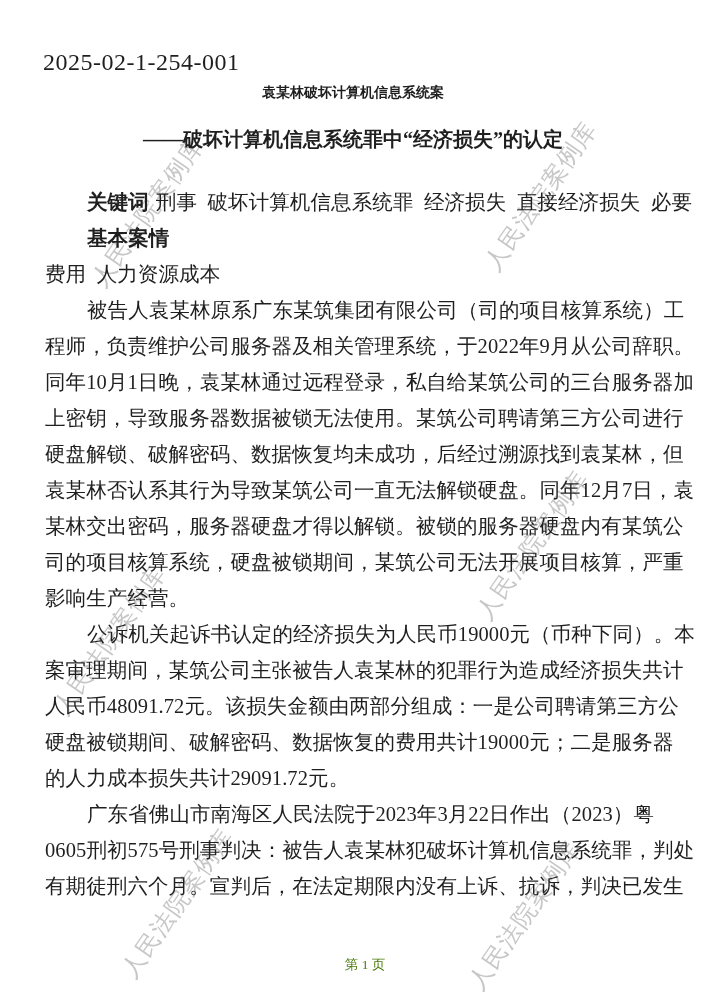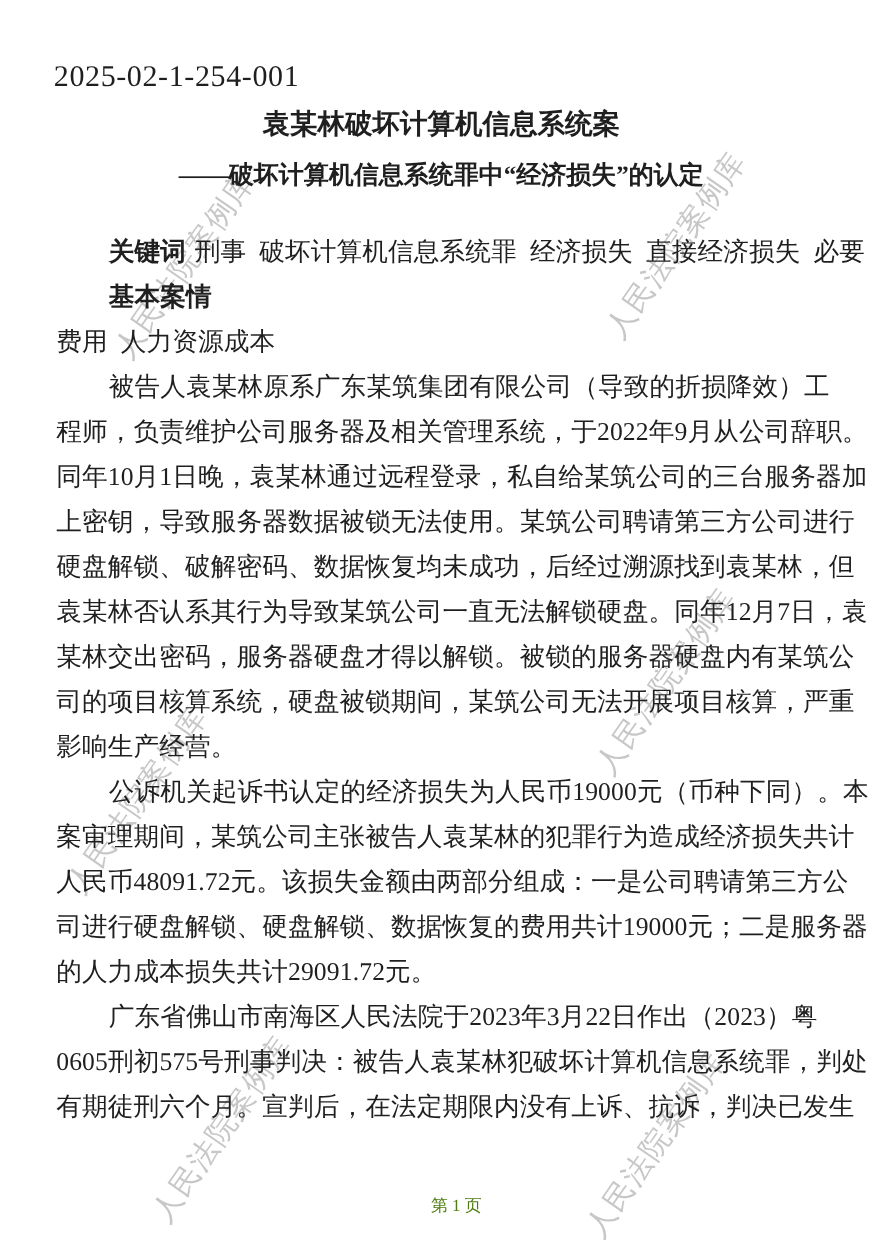--- a/index.html
+++ b/index.html
@@ -34,21 +34,21 @@
     position:absolute;z-index:1;
     top:49px;left:43px;
     font-size:24px;
     letter-spacing:0.5px;
   }
   .title{
     position:absolute;z-index:1;
     top:84px;left:0;width:100%;
     margin:0;
     text-align:center;
-    font-size:22px;
+    font-size:14px;
     font-weight:700;
     font-family:Liberation Mono, monospace;
   }
   .subtitle{
     position:absolute;z-index:1;
     top:126px;left:0;width:100%;
     text-align:center;
     font-size:20px;
     font-weight:700;
   }
@@ -96,33 +96,33 @@
     </div>
 
   <div class="doc-number">2025-02-1-254-001</div>
   <h1 class="title">袁某林破坏计算机信息系统案</h1>
   <div class="subtitle">——破坏计算机信息系统罪中“经济损失”的认定</div>
 
   <div class="content" id="content">
       <div class="line indent"><span class="kw-label">关键词</span>刑事  破坏计算机信息系统罪  经济损失  直接经济损失  必要</div>
       <div class="line heading indent">基本案情</div>
       <div class="line">费用  人力资源成本</div>
-      <div class="line indent">被告人袁某林原系广东某筑集团有限公司（导致的折损降效）工</div>
+      <div class="line indent">被告人袁某林原系广东某筑集团有限公司（司的项目核算系统）工</div>
       <div class="line">程师，负责维护公司服务器及相关管理系统，于2022年9月从公司辞职。</div>
       <div class="line">同年10月1日晚，袁某林通过远程登录，私自给某筑公司的三台服务器加</div>
       <div class="line">上密钥，导致服务器数据被锁无法使用。某筑公司聘请第三方公司进行</div>
       <div class="line">硬盘解锁、破解密码、数据恢复均未成功，后经过溯源找到袁某林，但</div>
       <div class="line">袁某林否认系其行为导致某筑公司一直无法解锁硬盘。同年12月7日，袁</div>
       <div class="line">某林交出密码，服务器硬盘才得以解锁。被锁的服务器硬盘内有某筑公</div>
       <div class="line">司的项目核算系统，硬盘被锁期间，某筑公司无法开展项目核算，严重</div>
       <div class="line">影响生产经营。</div>
       <div class="line indent">公诉机关起诉书认定的经济损失为人民币19000元（币种下同）。本</div>
       <div class="line">案审理期间，某筑公司主张被告人袁某林的犯罪行为造成经济损失共计</div>
       <div class="line">人民币48091.72元。该损失金额由两部分组成：一是公司聘请第三方公</div>
-      <div class="line">司进行硬盘解锁、硬盘解锁、数据恢复的费用共计19000元；二是服务器</div>
+      <div class="line">硬盘被锁期间、破解密码、数据恢复的费用共计19000元；二是服务器</div>
       <div class="line">的人力成本损失共计29091.72元。</div>
       <div class="line indent">广东省佛山市南海区人民法院于2023年3月22日作出（2023）粤</div>
       <div class="line">0605刑初575号刑事判决：被告人袁某林犯破坏计算机信息系统罪，判处</div>
       <div class="line">有期徒刑六个月。宣判后，在法定期限内没有上诉、抗诉，判决已发生</div>
     </div>
 
   <div class="footer"><span>第 1 页</span></div>
 </div>
 
 </body></html>

